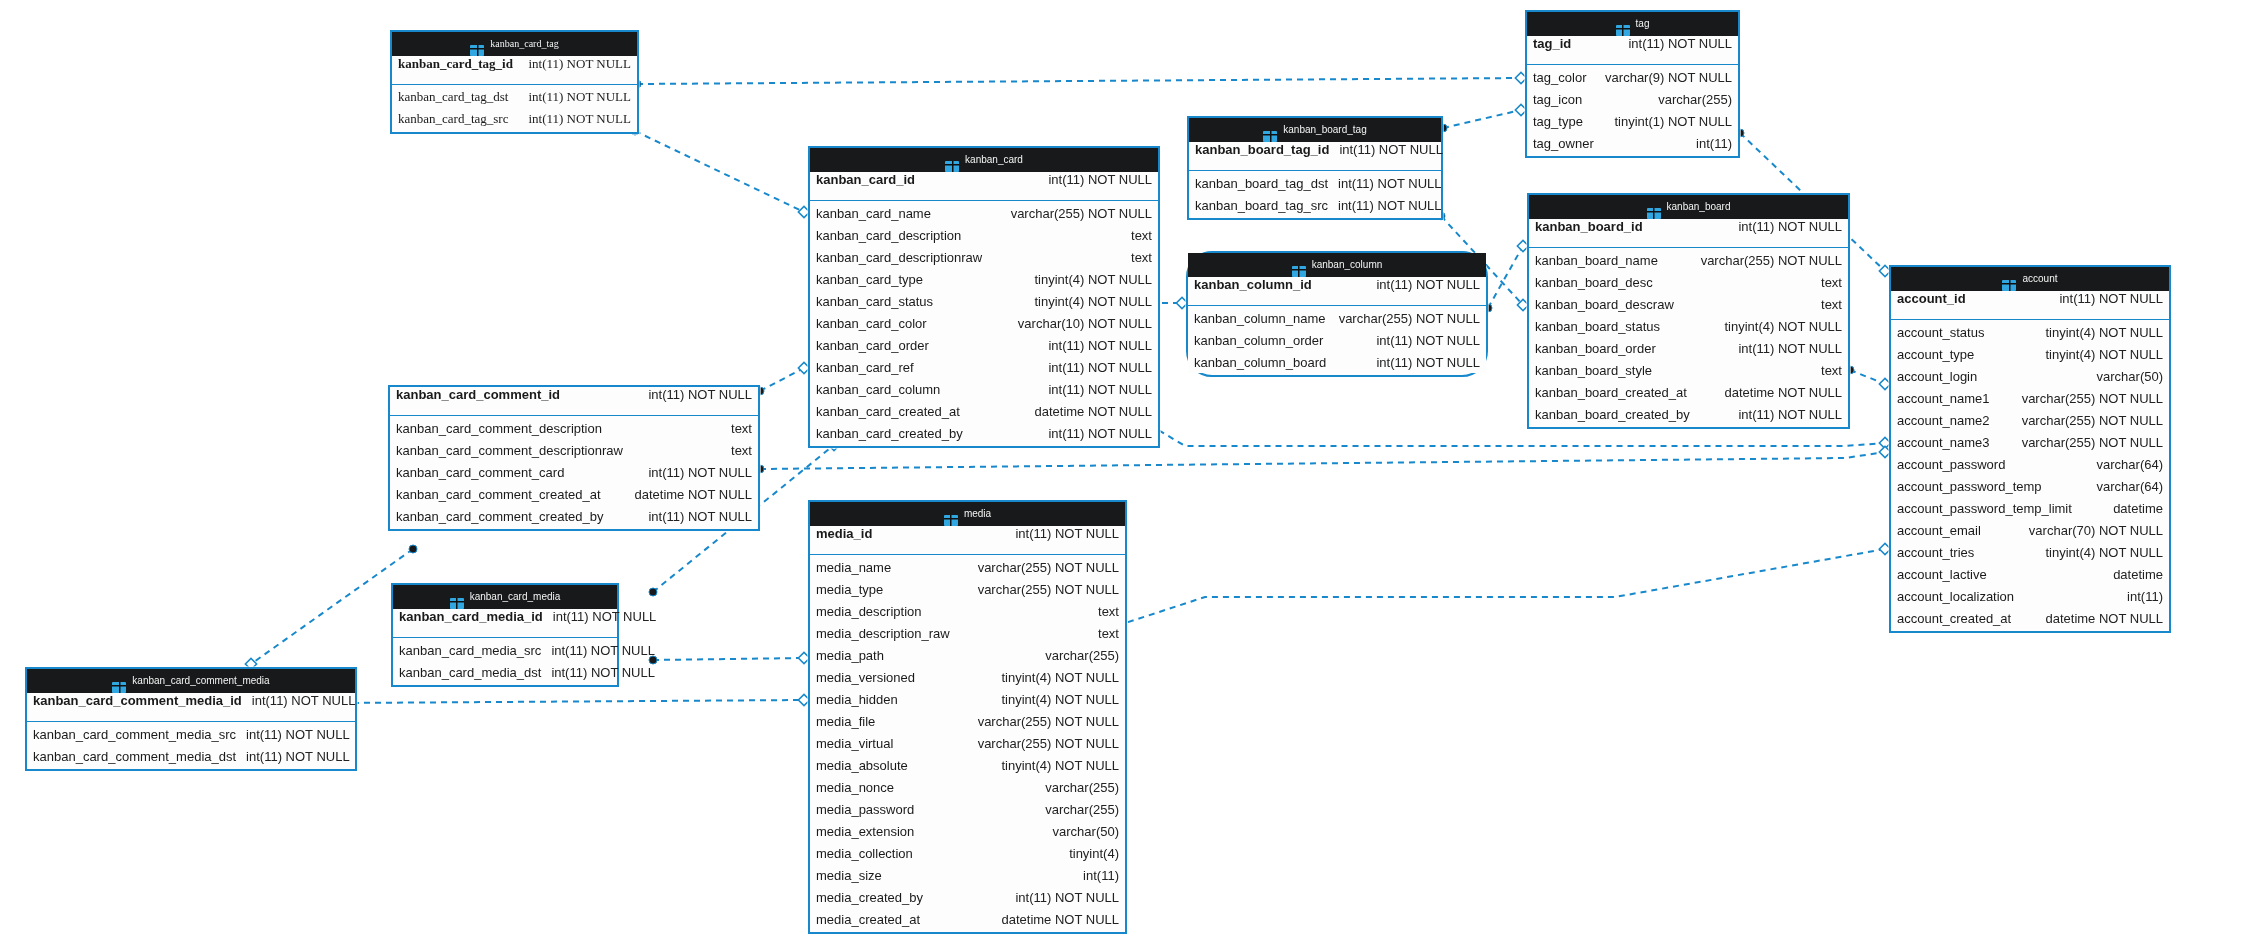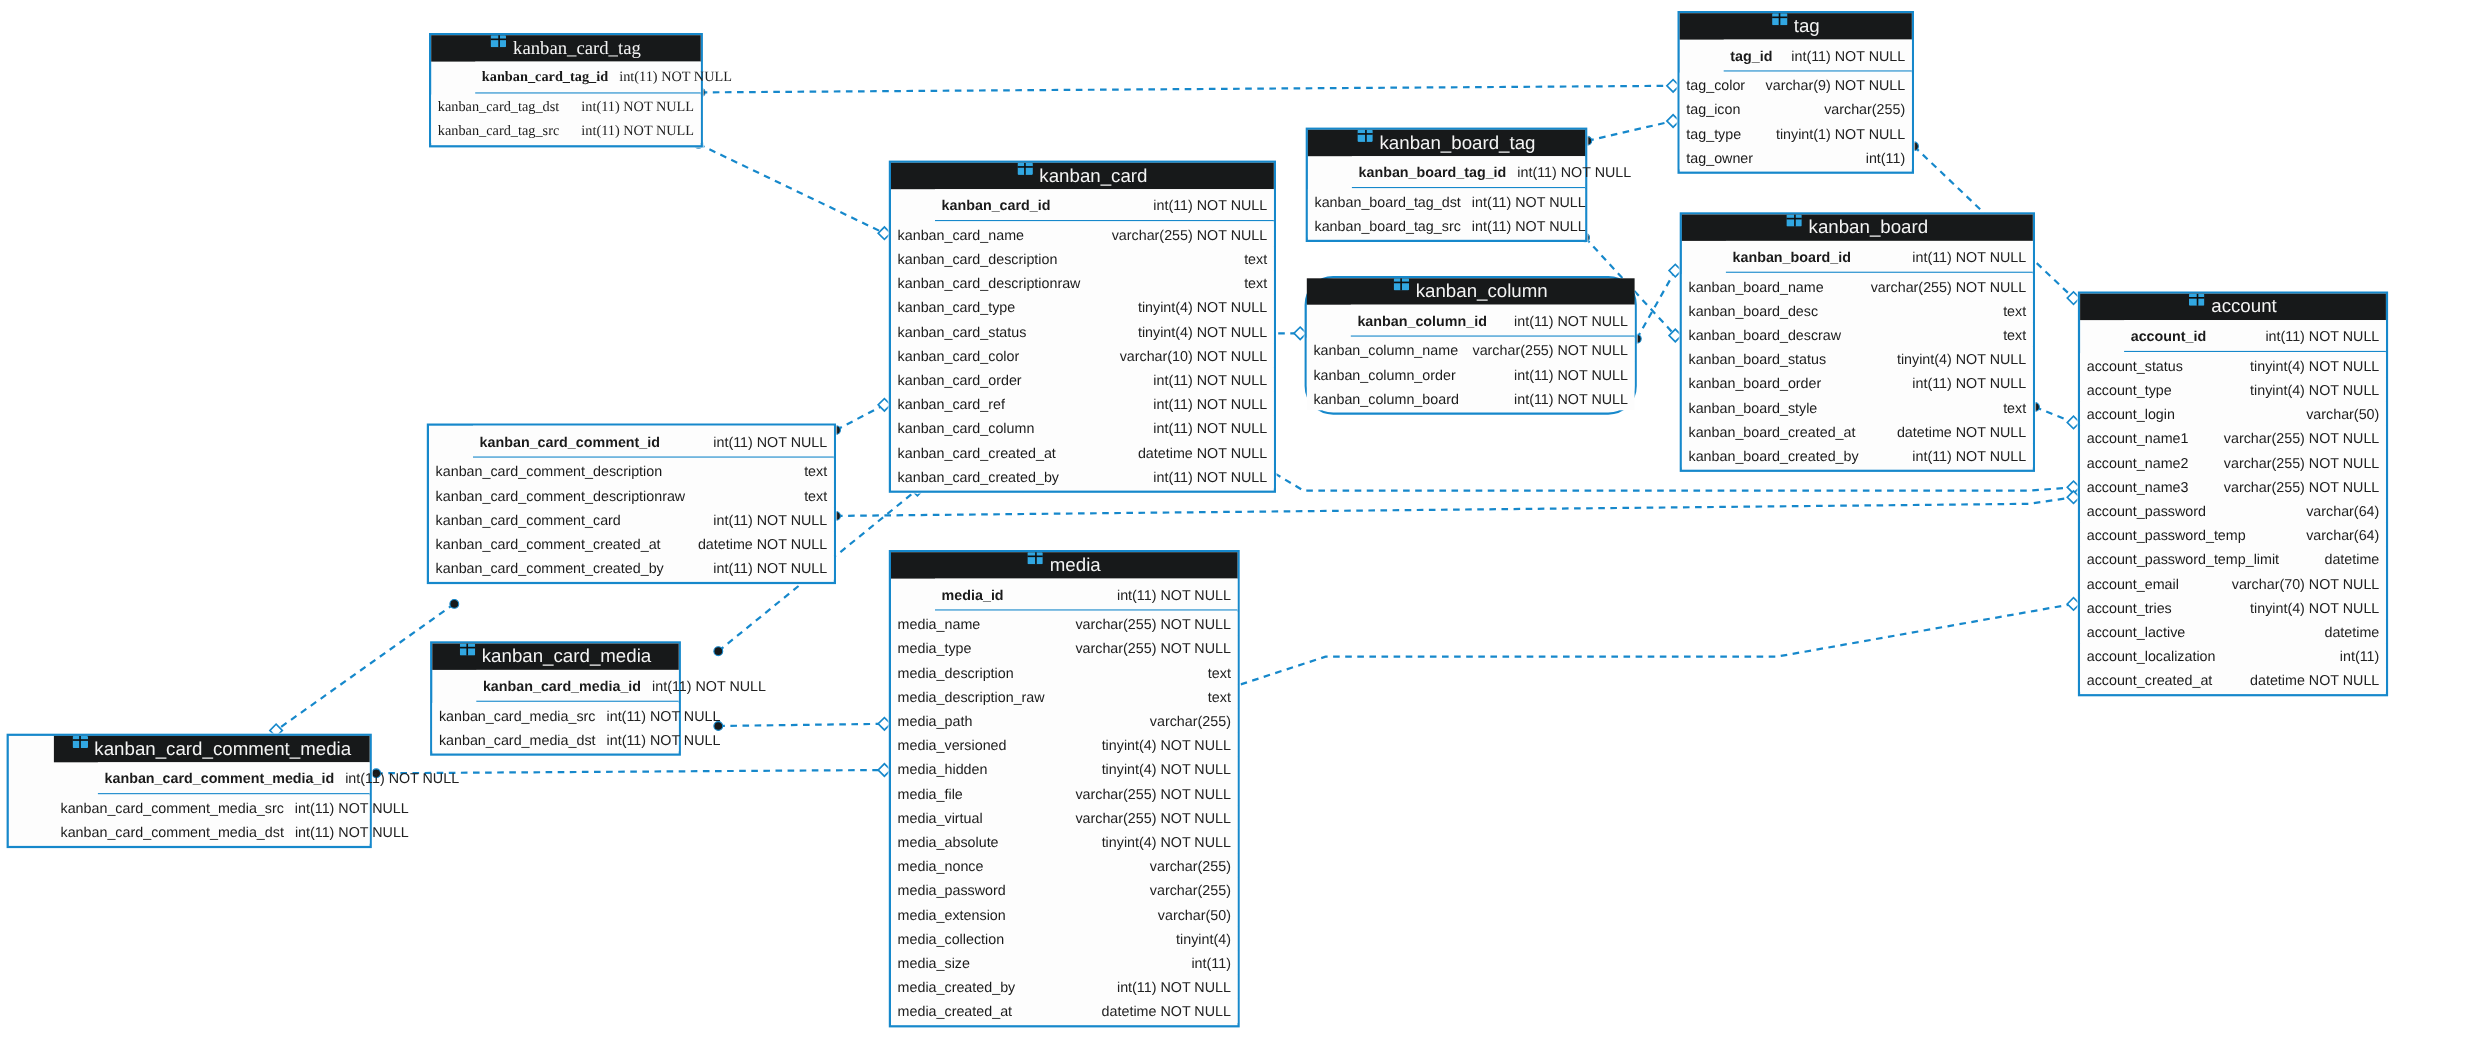--- a/index.html
+++ b/index.html
@@ -20,46 +20,45 @@
     font-size:13px;
     color:#1a1a1a;
     box-shadow:0 0 0 1px rgba(255,255,255,.6);
   }
   .tbl-header{
     height:24px;
     line-height:24px;
     background:#17191a;
     color:#f4f4f4;
     text-align:center;
-    font-size:17px;
+    font-size:10px;
     display:flex;
-    align-items:flex-start;
+    align-items:flex-end;
     justify-content:center;
     gap:6px;
   }
   .tbl-icon{
     display:inline-block;
     width:14px;height:11px;
     border-radius:1px;
     background:
       linear-gradient(#0e1112,#0e1112) no-repeat 0 3px/100% 1.5px,
       linear-gradient(#0e1112,#0e1112) no-repeat 6.5px 0/1.5px 100%,
       #31a7e2;
     flex:0 0 auto;
   }
   .pk-row{
     display:flex;
     justify-content:space-between;
-    align-items:center;
+    align-items:flex-start;
     height:28px;
     padding:0 6px;
     font-weight:bold;
     border-bottom:1px solid #1688cb;
     background:#fdfdfd;
-    margin-left:40px;
   }
   .pk-row .f-type{font-weight:normal;}
   .f-row{
     display:flex;
     justify-content:space-between;
     align-items:center;
     height:22px;
     padding:0 6px;
     background:#fdfdfd;
   }
@@ -422,21 +421,21 @@
         <div class="f-row">
           <span class="f-name">kanban_card_media_src</span>
           <span class="f-type">int(11) NOT NULL</span>
         </div>
         <div class="f-row">
           <span class="f-name">kanban_card_media_dst</span>
           <span class="f-type">int(11) NOT NULL</span>
         </div>
       </div>
     </div>
-    <div class="tbl" style="left: 6px; top: 667px; width: 332px; padding-left: 41px;">
+    <div class="tbl" style="left: 25px; top: 667px; width: 332px;">
       <div class="tbl-header">
         <span class="tbl-icon"></span>
         <span>kanban_card_comment_media</span>
       </div>
       <div class="pk-row">
         <span class="f-name">kanban_card_comment_media_id</span>
         <span class="f-type">int(11) NOT NULL</span>
       </div>
       <div class="f-rows">
         <div class="f-row">

